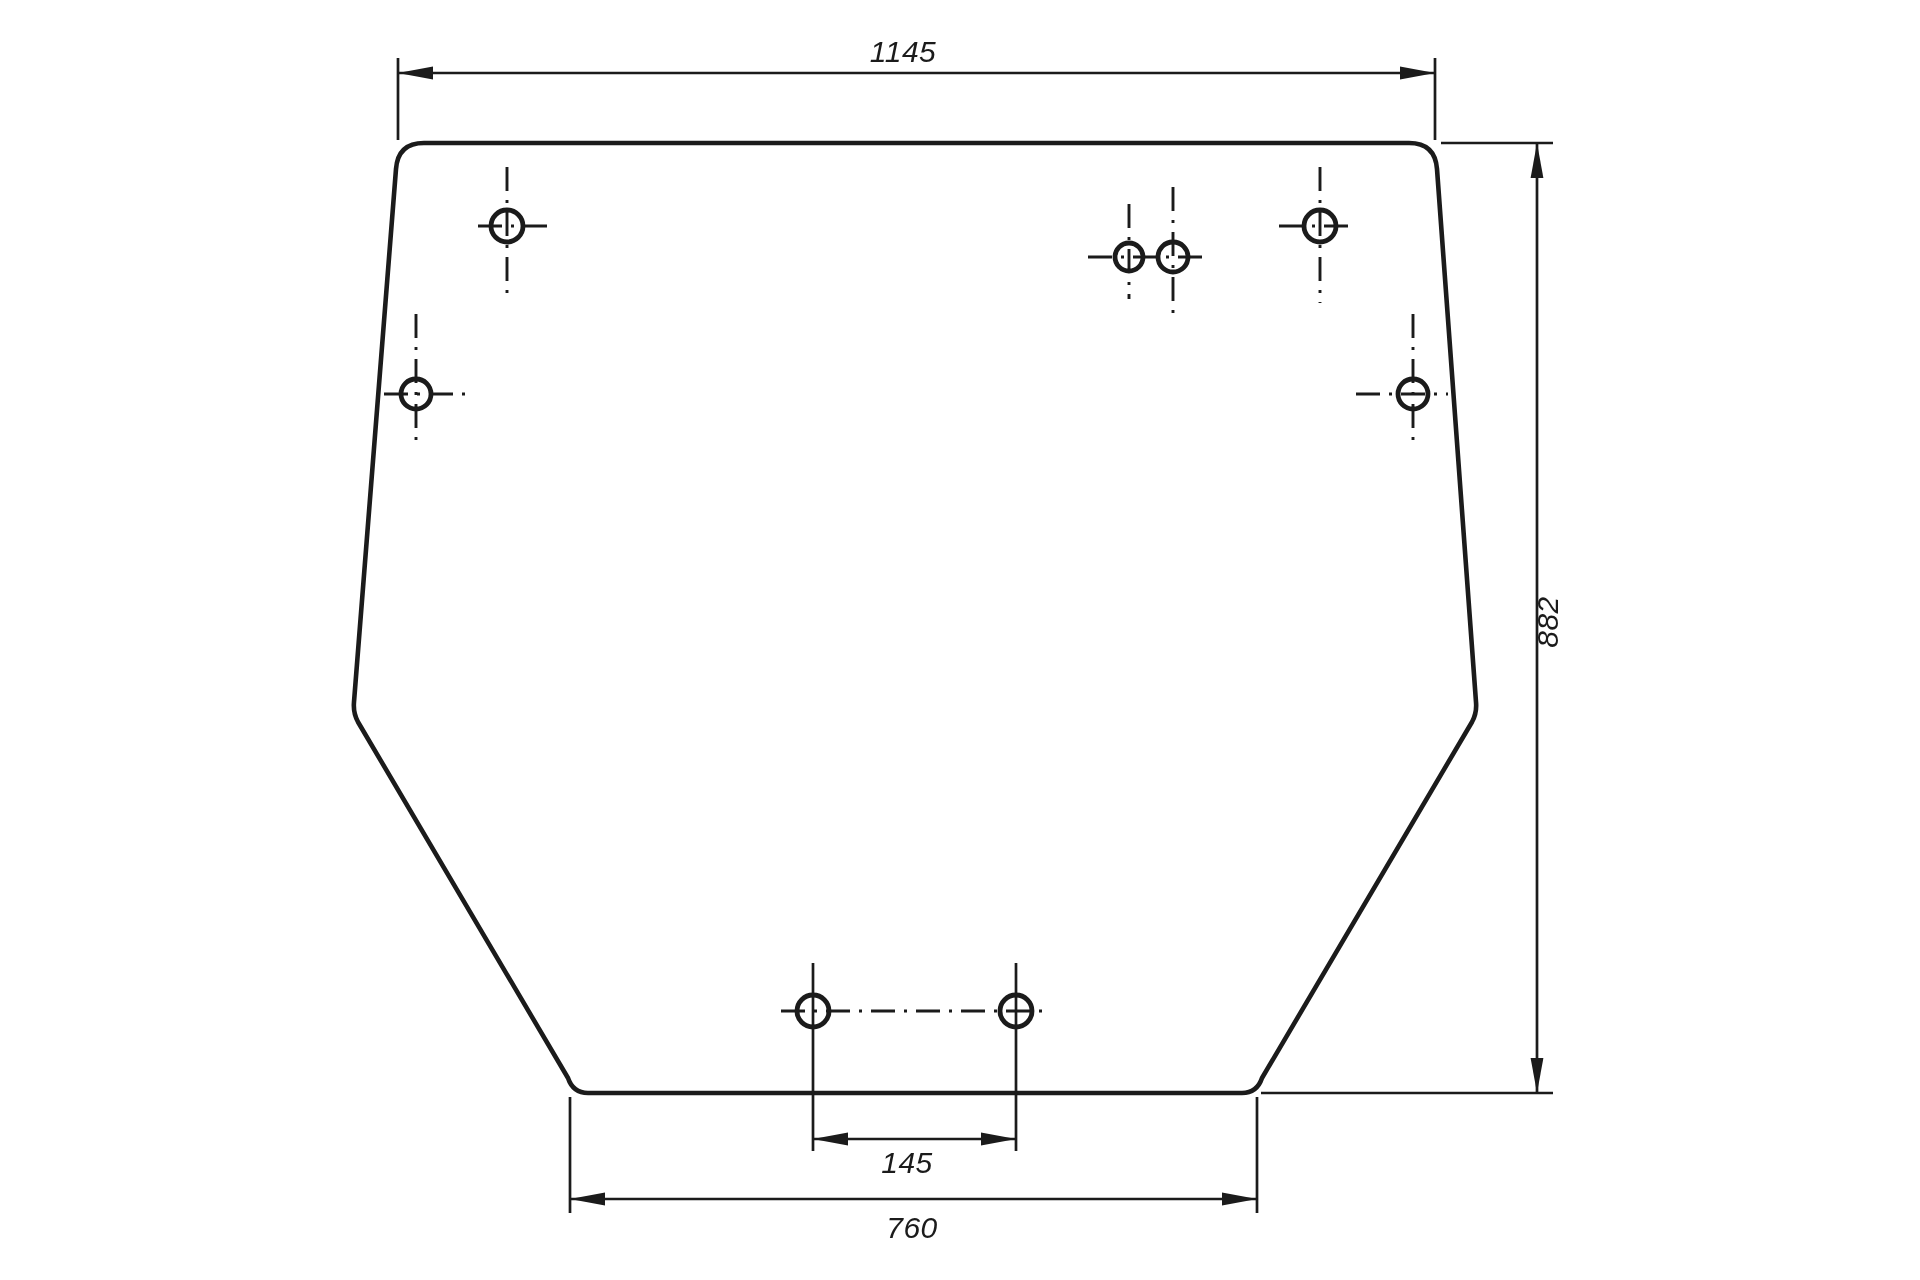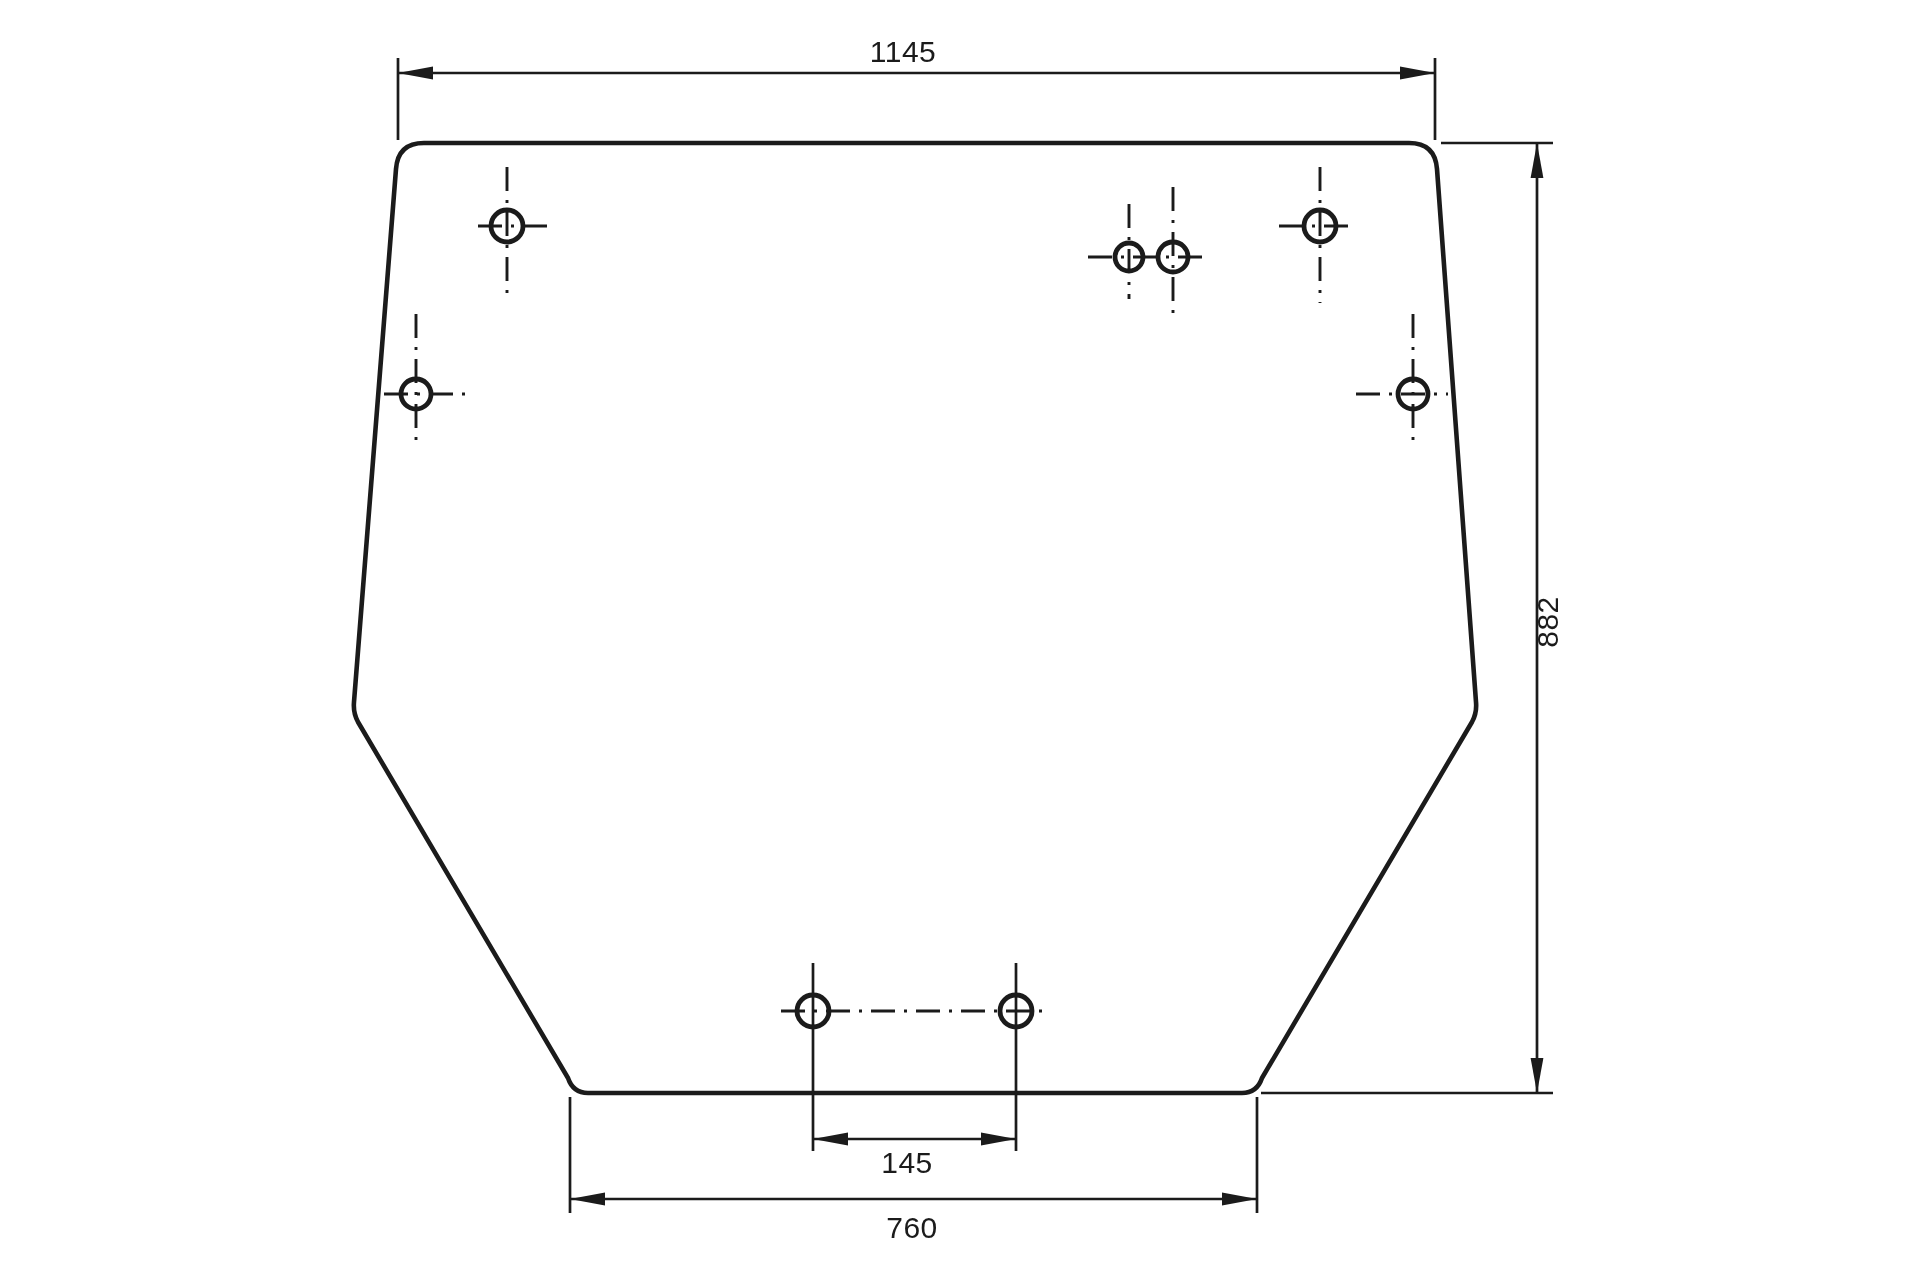--- a/index.html
+++ b/index.html
@@ -7,20 +7,21 @@
     padding: 0;
     background: #ffffff;
   }
   .page {
     position: relative;
     width: 1920px;
     height: 1280px;
     background: var(--bg-color, #ffffff);
     overflow: hidden;
     font-family: "Liberation Sans", sans-serif;
+    font-style: italic;
   }
   svg { display: block; }
   .stroke {
     stroke: var(--line-color, #1b1b1b);
     fill: none;
     stroke-linecap: butt;
   }
   .outline      { stroke-width: 4.6; stroke-linejoin: round; }
   .hole         { stroke-width: 4.8; }
   .dimline      { stroke-width: 2.7; }

